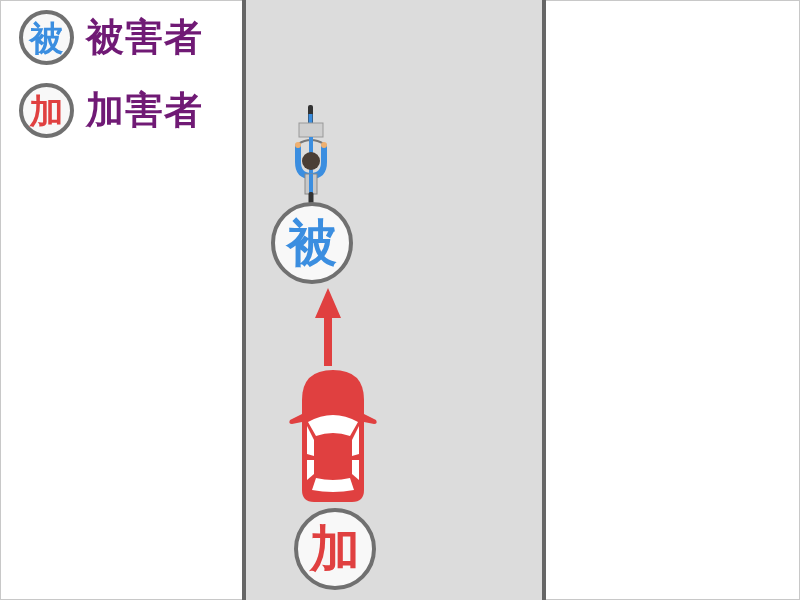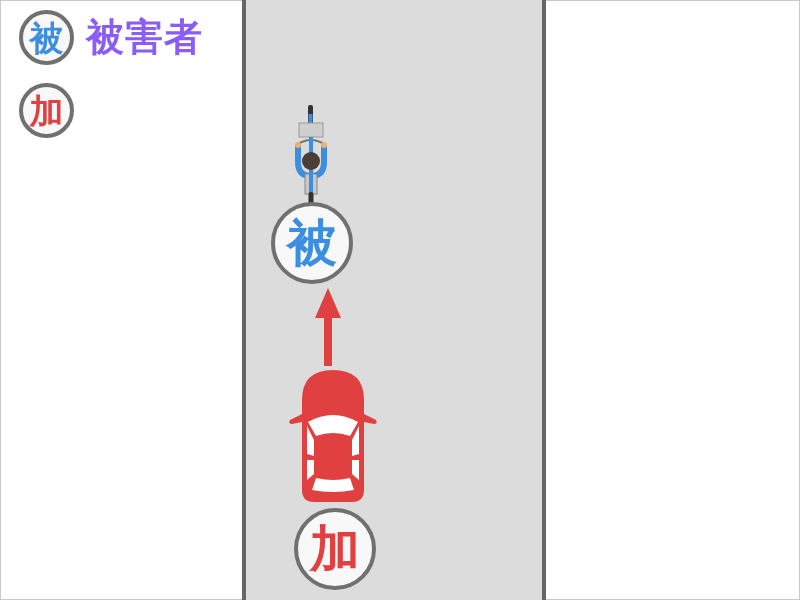--- a/index.html
+++ b/index.html
@@ -2,39 +2,40 @@
 <html><head>
 <meta charset="utf-8">
 <style>
   html, body { margin:0; padding:0; }
   body { width:800px; height:600px; position:relative; overflow:hidden; background:#ffffff; font-family:"DejaVu Sans", sans-serif; }
   .frame { position:absolute; left:0; top:0; width:798px; height:598px; border:1px solid #c8c8c8; }
   .road { position:absolute; left:243px; top:0; width:303px; height:600px; background:#dcdcdc; }
   .line { position:absolute; top:0; width:4px; height:600px; background:#666666; }
   .legend-row { position:absolute; left:19px; display:flex; align-items:center; }
   .legend-badge { width:55px; height:55px; box-sizing:border-box; border:4px solid #707070; border-radius:50%; background:#f8f8f8; display:flex; align-items:center; justify-content:center; font-size:34px; font-weight:bold; line-height:1; }
-  .legend-text { margin-left:12px; font-size:38px; font-weight:bold; color:#8b5cf6; letter-spacing:1px; }
+  .legend-text { margin-left:12px; font-size:38px; font-weight:bold; color:#701a75; letter-spacing:1px; }
   .badge { position:absolute; box-sizing:border-box; border:4px solid #707070; border-radius:50%; background:#f8f8f8; display:flex; align-items:center; justify-content:center; font-weight:bold; line-height:1; }
   svg { position:absolute; }
 </style>
 </head>
 <body>
 
 <div class="frame"></div>
 
 <div class="road"></div>
 <div class="line" style="left:242px"></div>
 <div class="line" style="left:542px"></div>
 
 <div class="legend-row" style="top:10px">
   <div class="legend-badge" style="color:#3b8ee0">被</div>
   <div class="legend-text">被害者</div>
 </div>
 <div class="legend-row" style="top:83px">
   <div class="legend-badge" style="color:#e04040">加</div>
+  <div class="legend-text">加害者</div>
 </div>
 
 <svg style="left:286px;top:100px" width="50" height="105" viewBox="0 0 50 105">
 
   <rect x="22" y="5" width="5" height="20" rx="2" fill="#333"></rect>
   <rect x="22.5" y="14" width="4" height="12" fill="#3b8ee0"></rect>
 
   <rect x="13" y="23" width="24" height="14" fill="#cfcfcf" stroke="#999" stroke-width="1"></rect>
 
   <path d="M12 44 Q25 36 38 44" fill="none" stroke="#777" stroke-width="2"></path>

